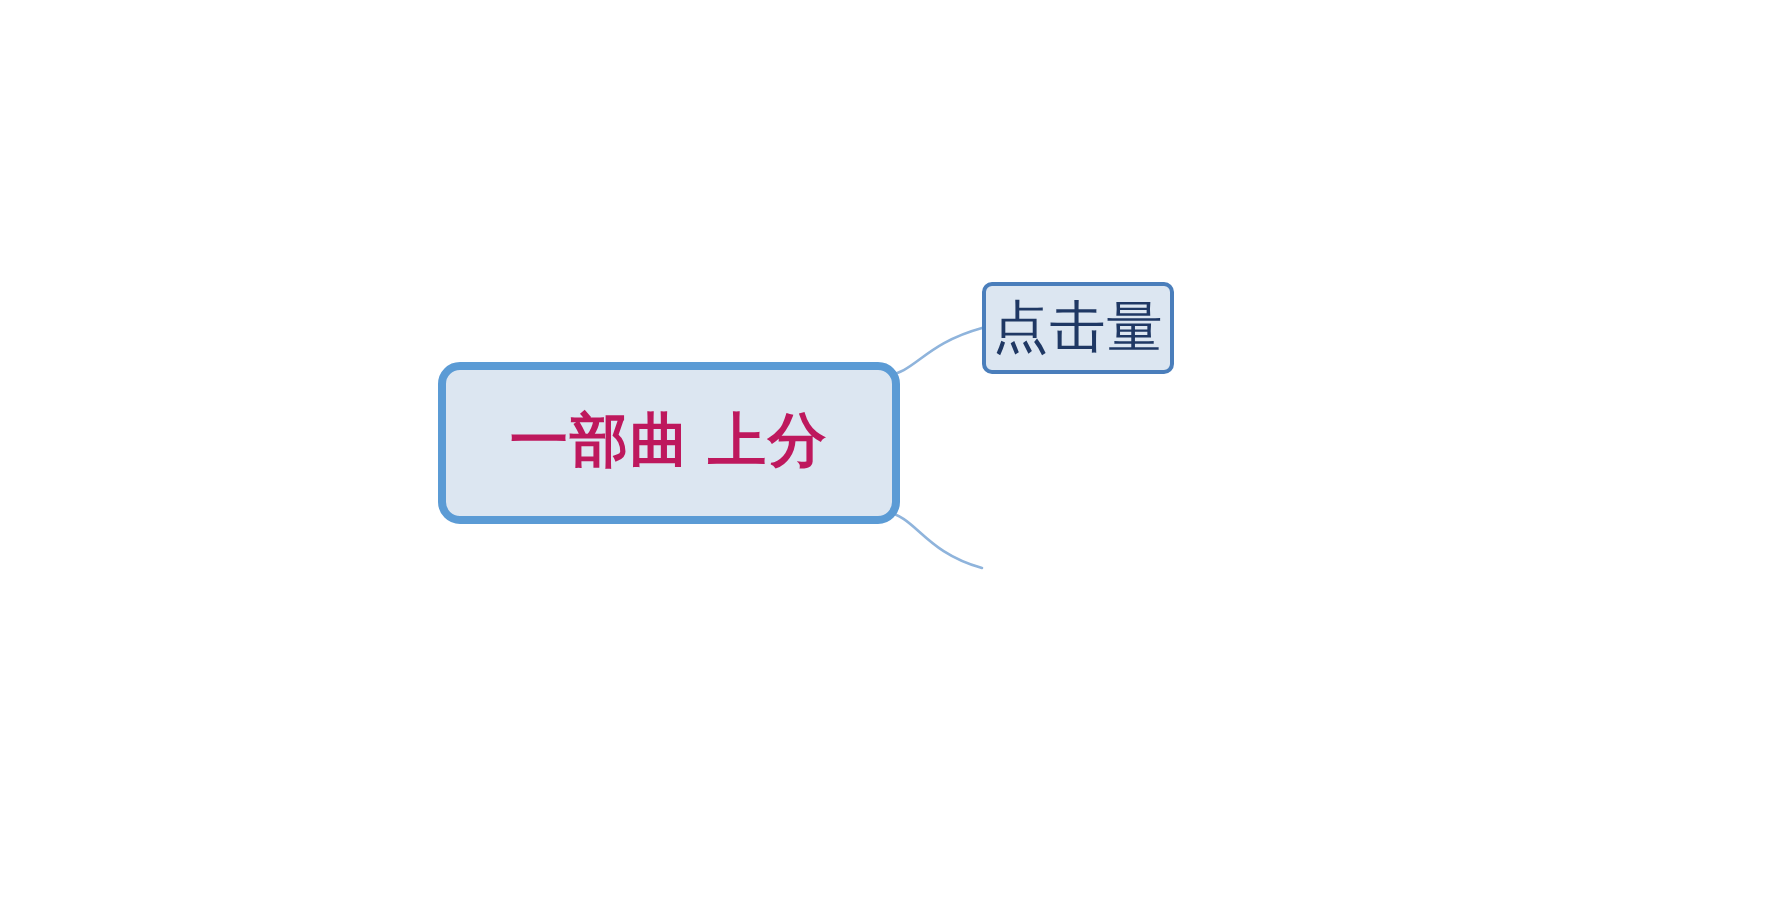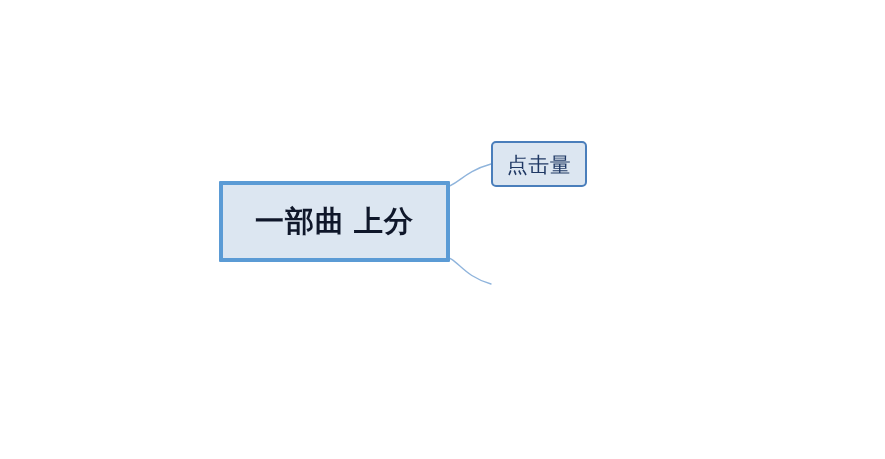--- a/index.html
+++ b/index.html
@@ -35,34 +35,34 @@
     background: #dce6f1;
     text-align: center;
     white-space: nowrap;
   }
   .node-root {
     left: 219px;
     top: 181px;
     width: 231px;
     height: 81px;
     border: 4px solid #5b9bd5;
-    border-radius: 1px;
-    color: #0f172a;
+    border-radius: 11px;
+    color: #be185d;
     font-size: 29px;
     font-weight: bold;
     letter-spacing: 1px;
   }
   .node-child {
     left: 491px;
     width: 96px;
     height: 46px;
     border: 2px solid #4a7ebb;
     border-radius: 5px;
     color: #1f3864;
-    font-size: 21px;
+    font-size: 28px;
     font-weight: normal;
     letter-spacing: 0.5px;
   }
   #node-child-0 { top: 141px; }
   #node-child-1 { top: 261px; }
   .node-label {
     display: block;
     line-height: 1;
   }
 </style>

